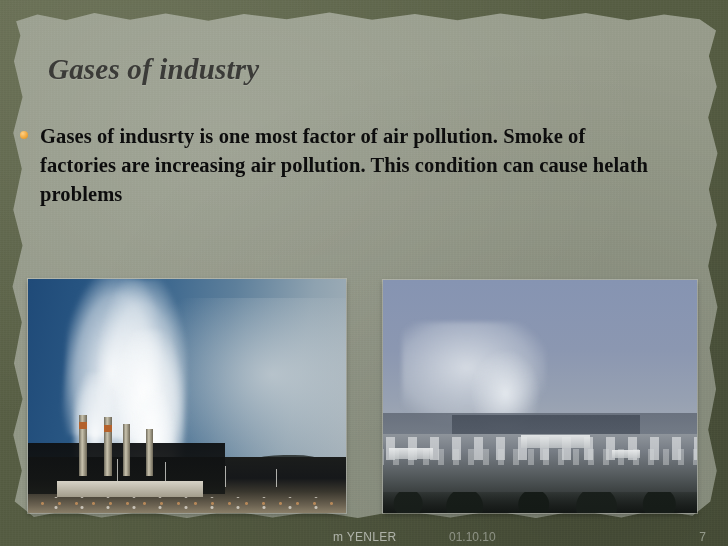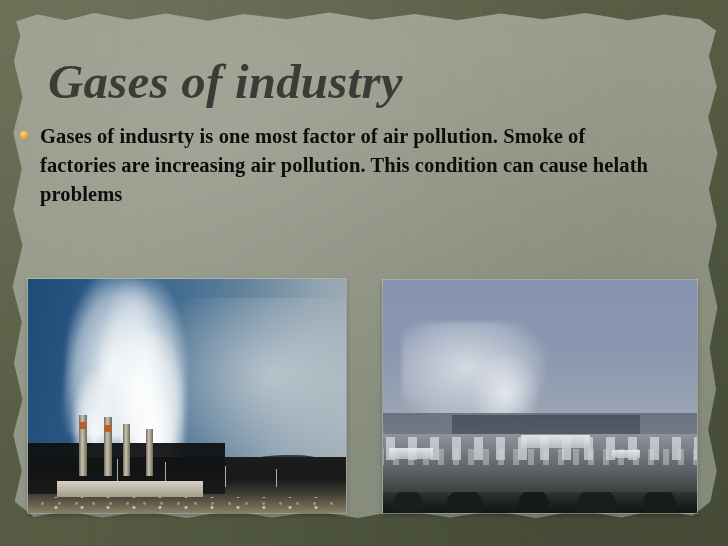--- a/index.html
+++ b/index.html
@@ -69,21 +69,21 @@
       repeating-linear-gradient(0deg, rgba(255,255,255,.04) 0 1px, rgba(0,0,0,.035) 1px 2px),
       repeating-linear-gradient(90deg, rgba(255,255,255,.035) 0 1px, rgba(0,0,0,.03) 1px 3px);
     pointer-events: none;
   }
 
   
   .title {
     position: absolute;
     left: 48px;
     top: 53px;
-    font-size: 49px;
+    font-size: 29px;
     font-weight: bold;
     font-style: italic;
     color: #3b3b38;
     letter-spacing: .2px;
     white-space: nowrap;
     text-shadow: 0 1px 0 rgba(255,255,255,.10);
   }
 
   
   .bullet-row {
@@ -331,14 +331,19 @@
 
     <div class="city-band">
       <div class="bldgs"></div>
       <div class="pale-block" style="left:44%;top:2%;width:22%;height:16%"></div>
       <div class="pale-block" style="left:2%;top:18%;width:14%;height:14%"></div>
       <div class="pale-block" style="left:73%;top:20%;width:9%;height:11%"></div>
       <div class="trees"></div>
     </div>
   </div>
 
+  <div class="footer">
+    <span class="footer-text">m YENLER</span>
+    <span class="footer-date">01.10.10</span>
+    <span class="footer-page">7</span>
+  </div>
 
 </div>
 
 </body></html>

